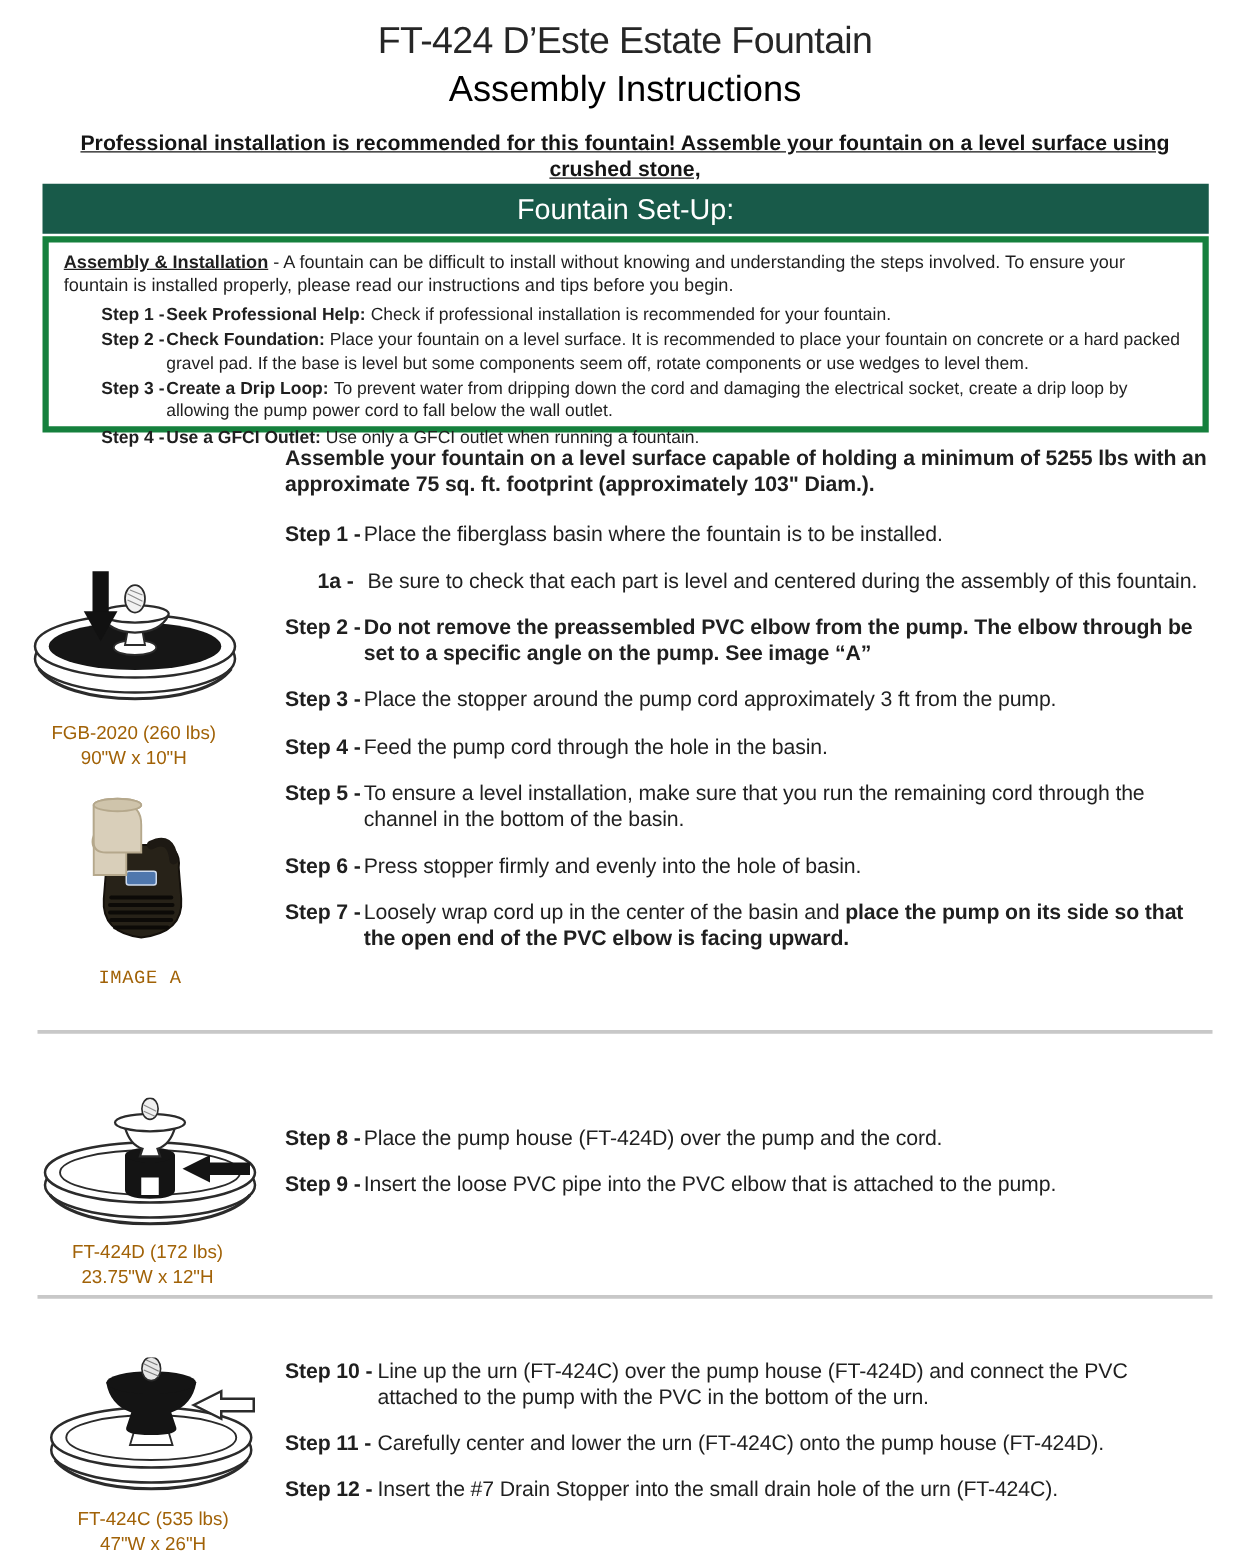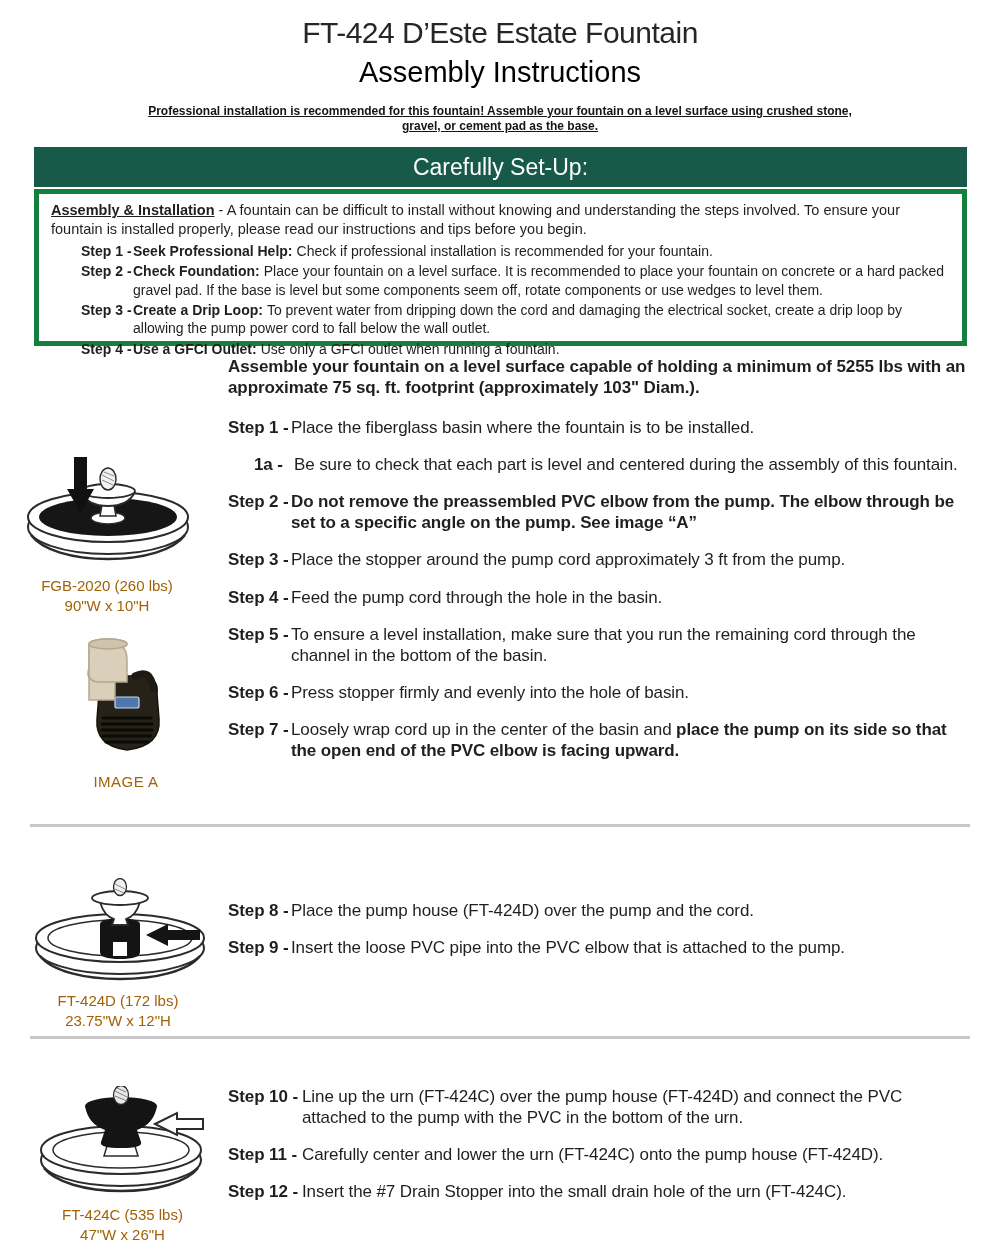--- a/index.html
+++ b/index.html
@@ -3,21 +3,21 @@
 <meta charset="utf-8">
 <style>
   html,body{margin:0;padding:0;background:#ffffff;}
   .page{position:relative;width:1000px;height:1250px;background:#fff;overflow:hidden;
         font-family:"Liberation Sans",sans-serif;color:#1f1f1f;}
   .title{position:absolute;top:16px;left:0;width:1000px;text-align:center;
          font-size:30px;font-weight:normal;color:#262626;letter-spacing:-0.5px;}
   .subtitle{position:absolute;top:56px;left:0;width:1000px;text-align:center;
             font-size:29px;font-weight:normal;color:#000000;}
   .notice{position:absolute;top:104px;left:30px;width:940px;text-align:center;
-          font-size:12px;font-weight:bold;line-height:1.25;color:#151515;}
+          font-size:17px;font-weight:bold;line-height:1.25;color:#151515;}
   .u{text-decoration:underline;}
   .banner{position:absolute;top:147px;left:34px;width:933px;height:40px;background:#185A49;
           color:#ffffff;font-size:23px;text-align:center;line-height:40px;}
   .setup-box{position:absolute;top:189px;left:34px;width:933px;height:157px;box-sizing:border-box;
              border:5px solid #15803d;padding:7px 12px 0 12px;font-size:14.5px;line-height:1.3;}
   .box-intro b{margin-right:4px;}
   .bsteps{margin-left:30px;margin-top:3px;font-size:14px;}
   .bstep{display:flex;margin-bottom:2.5px;line-height:1.3;}
   .blabel{font-weight:bold;min-width:52px;flex-shrink:0;}
   .btext{flex:1;}
@@ -29,21 +29,21 @@
   .mintro{font-weight:bold;margin:0 0 19px 0;}
   .mstep{display:flex;margin-bottom:16px;}
   .mlabel{font-weight:bold;min-width:63px;flex-shrink:0;}
   .s3 .mlabel{min-width:74px;}
   .mtext{flex:1;}
   .mb{font-weight:bold;}
   .sub{margin-left:26px;}
   .sub .mlabel{min-width:40px;}
   .figure{position:absolute;text-align:center;}
   .fig1{top:455px;left:22px;width:170px;}
-  .fig2{top:634px;left:76px;width:100px;}
+  .fig2{top:634px;left:62px;width:100px;font-family:Liberation Mono, monospace;}
   .fig3{top:878px;left:28px;width:180px;}
   .fig4{top:1086px;left:35px;width:175px;}
   .figcap{font-size:15px;line-height:1.35;margin-top:5px;color:#a16207;}
   .fig2 .figcap{margin-top:6px;letter-spacing:0.5px;}
   .divider{position:absolute;left:30px;width:940px;height:3px;background:#c8c8c8;}
   .div1{top:824px;}
   .div2{top:1036px;}
 </style>
 </head>
 <body>
@@ -51,21 +51,21 @@
 <div class="page">
 
   <div class="title">FT-424 D’Este Estate Fountain</div>
   <div class="subtitle">Assembly Instructions</div>
 
   <div class="notice">
     <span class="u">Professional installation is recommended for this fountain! Assemble your fountain on a level surface using crushed stone,</span><br>
     <span class="u">gravel, or cement pad as the base.</span>
   </div>
 
-  <div class="banner">Carefully Set-Up:</div>
+  <div class="banner">Fountain Set-Up:</div>
 
   <div class="setup-box">
     <div class="box-intro">
       <b class="u">Assembly &amp; Installation</b><span>- A fountain can be difficult to install without knowing and understanding the steps involved. To ensure your fountain is installed properly, please read our instructions and tips before you begin.</span>
     </div>
     <div class="bsteps">
       <div class="bstep">
         <span class="blabel">Step 1 -</span>
         <span class="btext"><b>Seek Professional Help:</b><span>Check if professional installation is recommended for your fountain.</span></span>
       </div>

